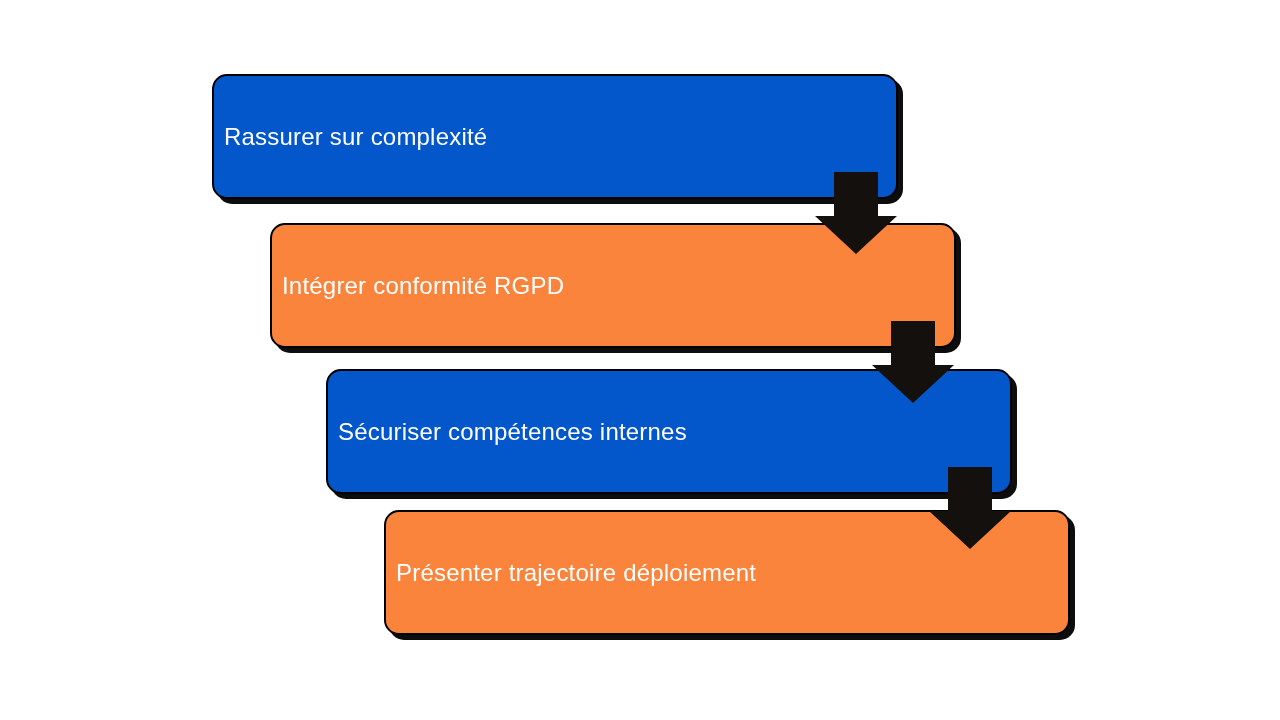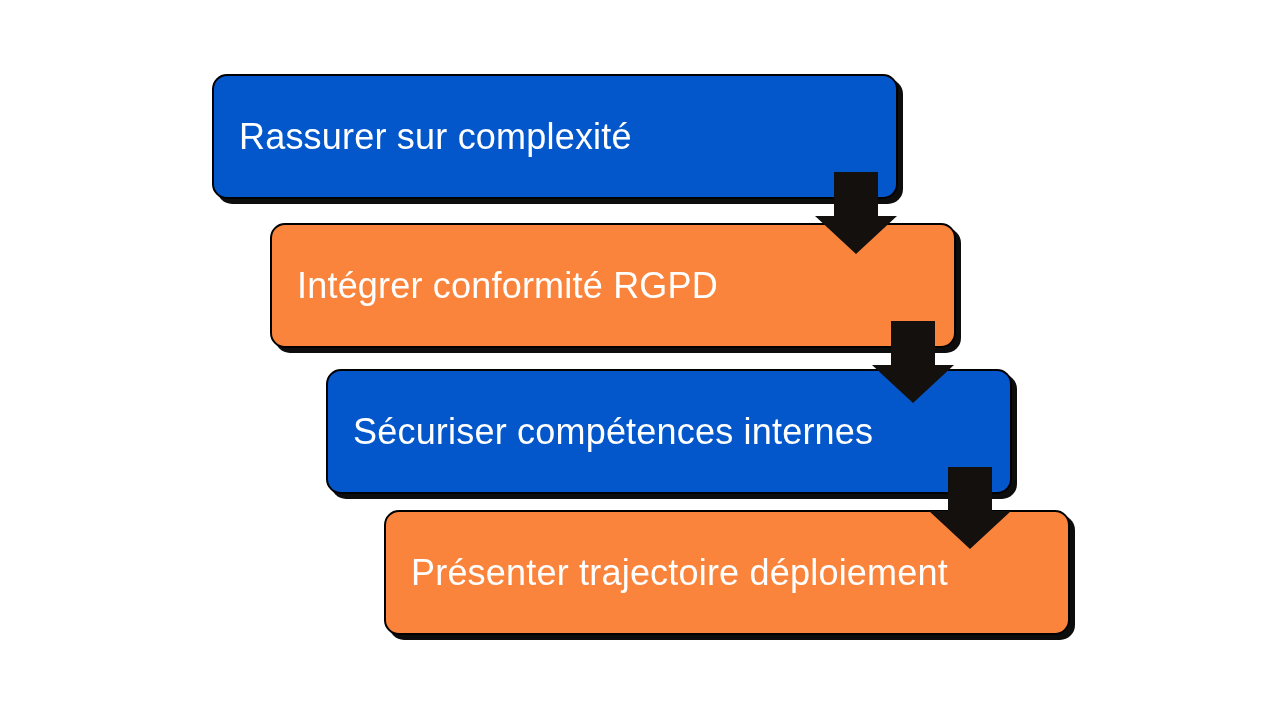--- a/index.html
+++ b/index.html
@@ -23,26 +23,26 @@
     position: absolute;
     box-sizing: border-box;
     border-radius: 15px;
     border: 2px solid #000000;
     box-shadow: 5px 5px 0 0 #0d0d0d;
     display: flex;
     align-items: center;
   }
   .step-label {
     color: #ffffff;
-    font-size: 36px;
+    font-size: 24px;
     font-weight: 400;
     letter-spacing: 0.2px;
     white-space: nowrap;
     line-height: 1;
-    padding-left: 25px;
+    padding-left: 10px;
   }
   .connector {
     position: absolute;
     pointer-events: none;
   }
   .connector svg {
     display: block;
     overflow: visible;
   }
 </style>

